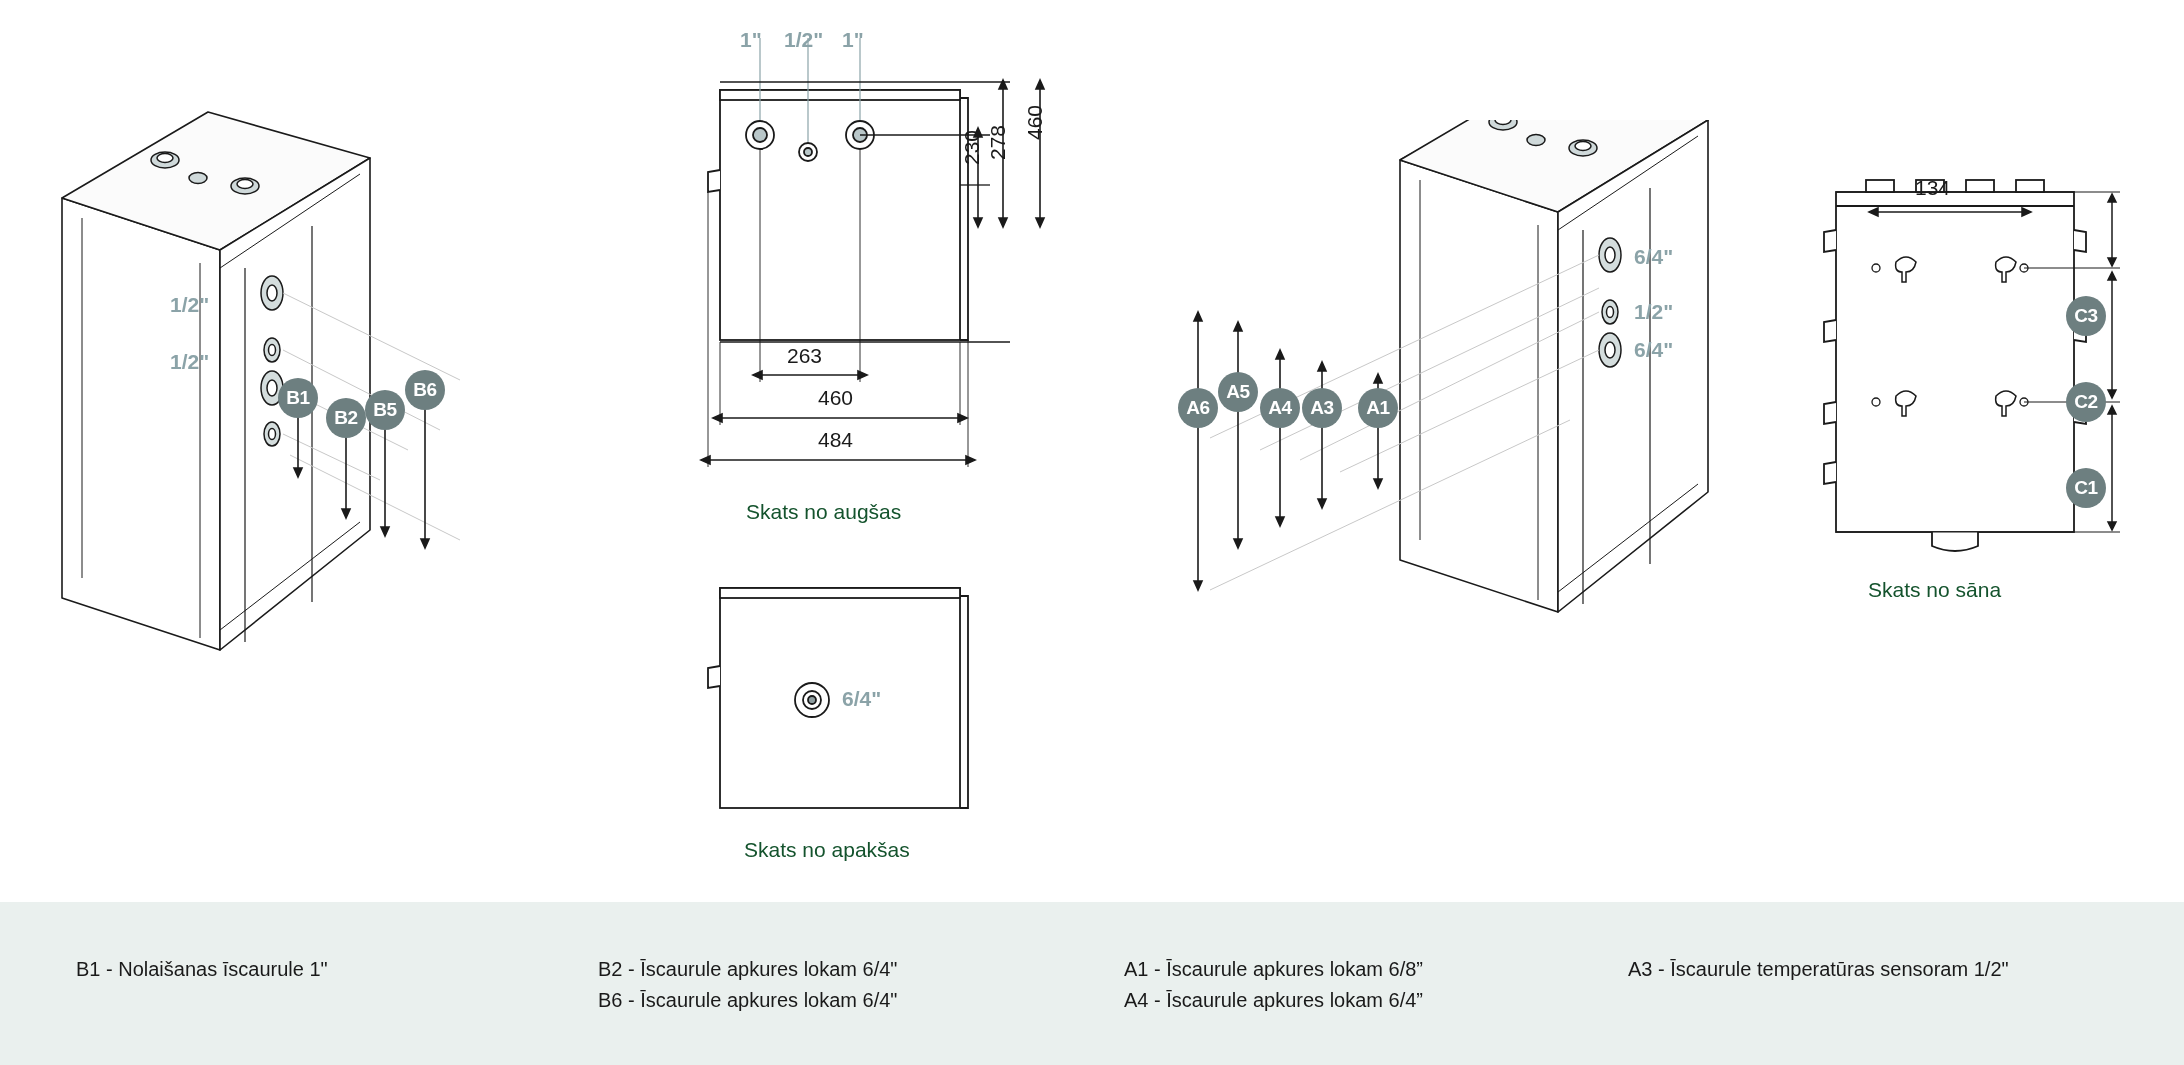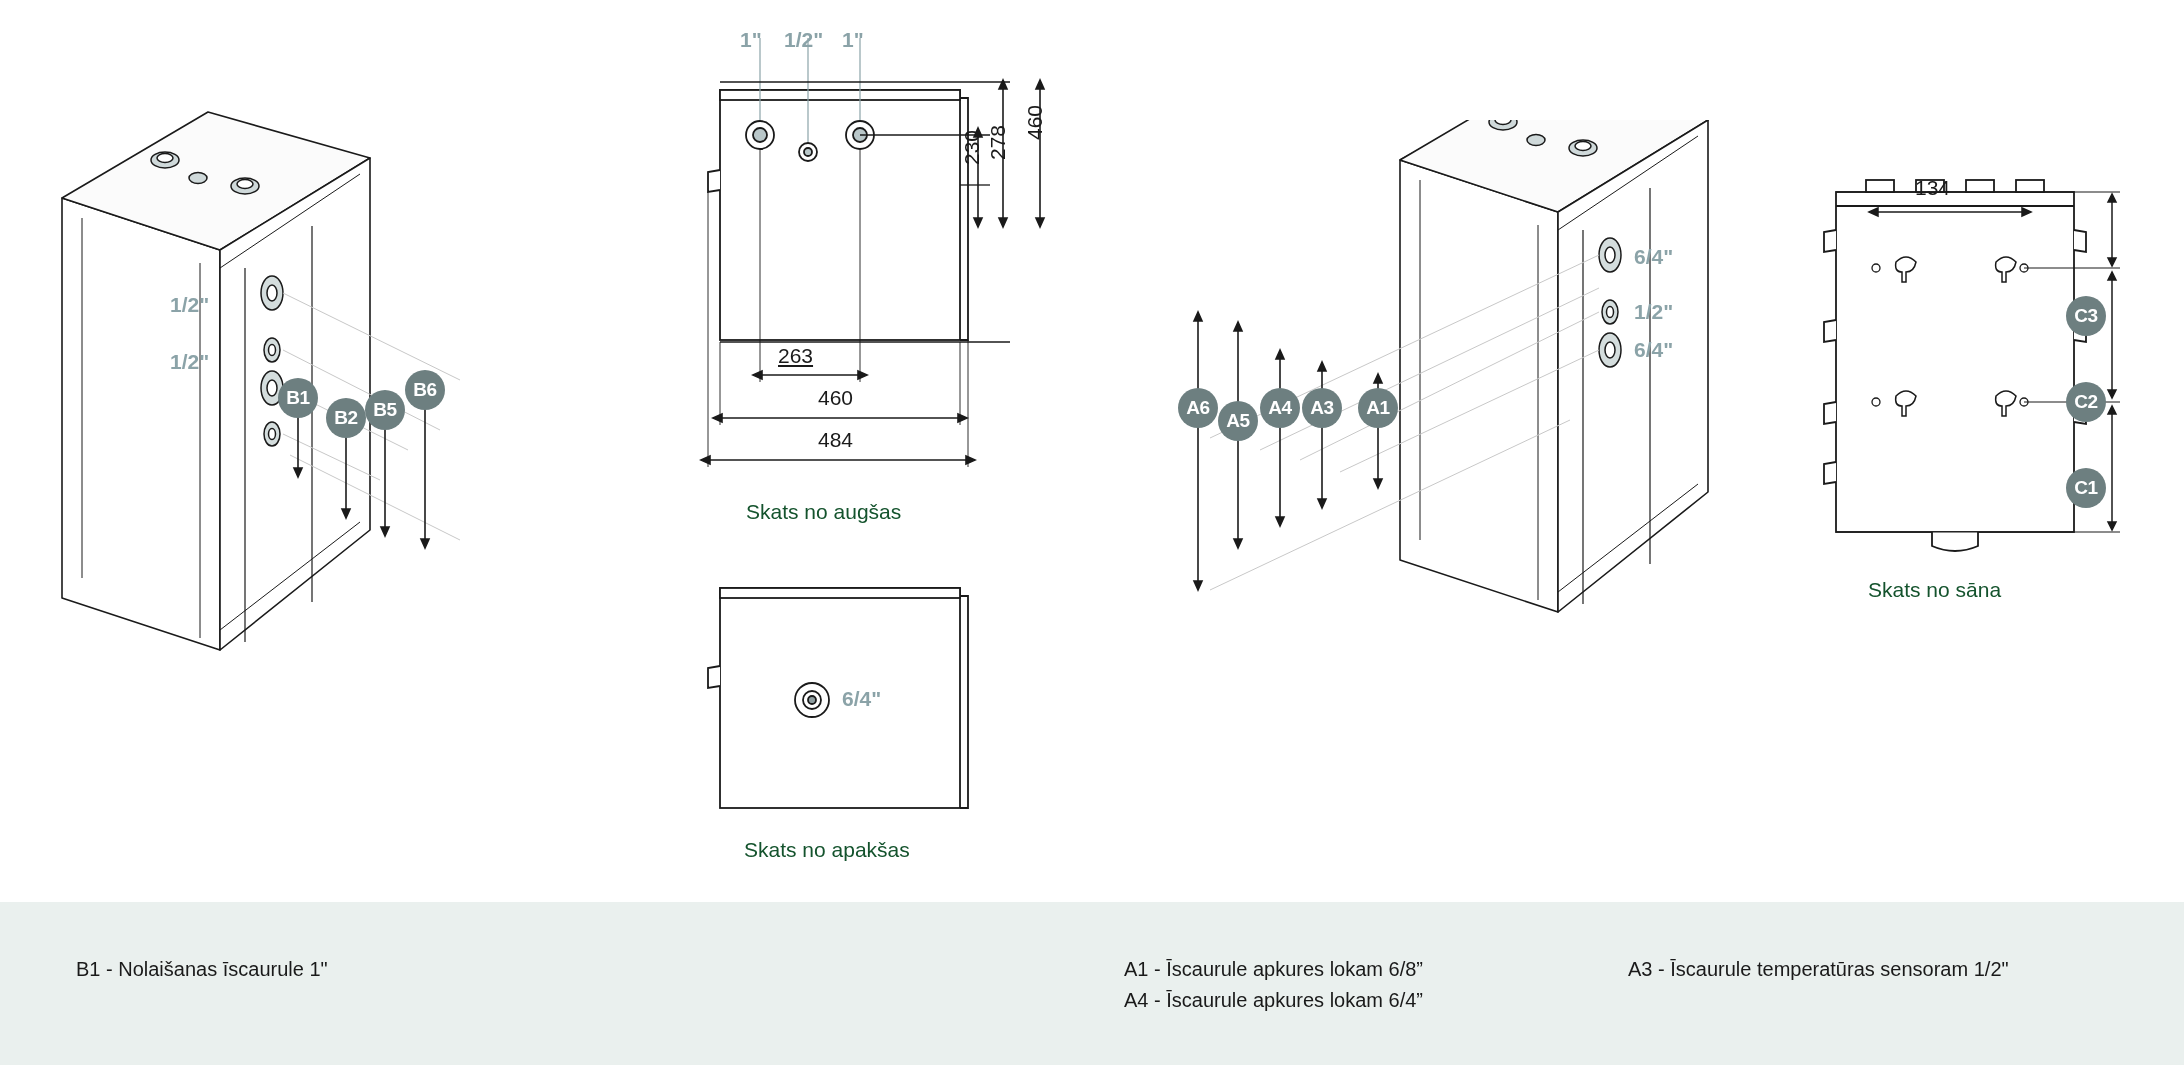--- a/index.html
+++ b/index.html
@@ -229,21 +229,21 @@
     </svg>
 
     <span class="lbl" style="left:50px; top:8px;">1"</span>
     <span class="lbl" style="left:94px; top:8px;">1/2"</span>
     <span class="lbl" style="left:152px; top:8px;">1"</span>
 
     <span class="dimtxt" style="left:270px; top:145px; transform:rotate(-90deg); transform-origin:left top;">230</span>
     <span class="dimtxt" style="left:296px; top:140px; transform:rotate(-90deg); transform-origin:left top;">278</span>
     <span class="dimtxt" style="left:333px; top:120px; transform:rotate(-90deg); transform-origin:left top;">460</span>
 
-    <span class="dimtxt" style="left:88px; top:324px;text-decoration:underline;">263</span>
+    <span class="dimtxt" style="left:97px; top:324px;">263</span>
     <span class="dimtxt" style="left:128px; top:366px;">460</span>
     <span class="dimtxt" style="left:128px; top:408px;">484</span>
 
     <span class="viewcap" style="left:56px; top:480px;">Skats no augšas</span>
   </div>
 
   <div class="abs no-sel" style="left:690px; top:570px; width:360px; height:310px;">
     <svg width="360" height="310" viewBox="0 0 360 310">
       <g fill="none" stroke="#1a1a1a" stroke-width="1.8">
         <rect x="30" y="18" width="240" height="220" fill="#ffffff"></rect>
@@ -332,21 +332,21 @@
         <path d="M238 254 l-4 9 l8 0 Z"></path>
         <path d="M238 368 l-4 -9 l8 0 Z"></path>
       </g>
     </svg>
 
     <span class="lbl" style="left:494px; top:125px;">6/4"</span>
     <span class="lbl" style="left:494px; top:180px;">1/2"</span>
     <span class="lbl" style="left:494px; top:218px;">6/4"</span>
 
     <span class="bubble" style="left:38px; top:268px;">A6</span>
-    <span class="bubble" style="left:78px; top:281px;">A5</span>
+    <span class="bubble" style="left:78px; top:252px;">A5</span>
     <span class="bubble" style="left:120px; top:268px;">A4</span>
     <span class="bubble" style="left:162px; top:268px;">A3</span>
     <span class="bubble" style="left:218px; top:268px;">A1</span>
   </div>
 
   <div class="abs no-sel" style="left:1800px; top:150px; width:360px; height:470px;">
     <svg width="360" height="470" viewBox="0 0 360 470">
       <g fill="none" stroke="#1a1a1a" stroke-width="1.8">
 
         <rect x="36" y="42" width="238" height="340" fill="#ffffff"></rect>
@@ -414,20 +414,24 @@
     <span class="bubble" style="left:266px; top:232px;">C2</span>
     <span class="bubble" style="left:266px; top:318px;">C1</span>
 
     <span class="viewcap" style="left:68px; top:428px;">Skats no sāna</span>
   </div>
 
   <div id="legend">
     <div class="legend-col" style="left:76px;">
       <div>B1 - Nolaišanas īscaurule 1"</div>
     </div>
+    <div class="legend-col" style="left:598px;">
+      <div>B2 - Īscaurule apkures lokam 6/4"</div>
+      <div>B6 - Īscaurule apkures lokam 6/4"</div>
+    </div>
     <div class="legend-col" style="left:1124px;">
       <div>A1 - Īscaurule apkures lokam 6/8”</div>
       <div>A4 - Īscaurule apkures lokam 6/4”</div>
     </div>
     <div class="legend-col" style="left:1628px;">
       <div>A3 - Īscaurule temperatūras sensoram 1/2"</div>
     </div>
   </div>
 
 </div>

